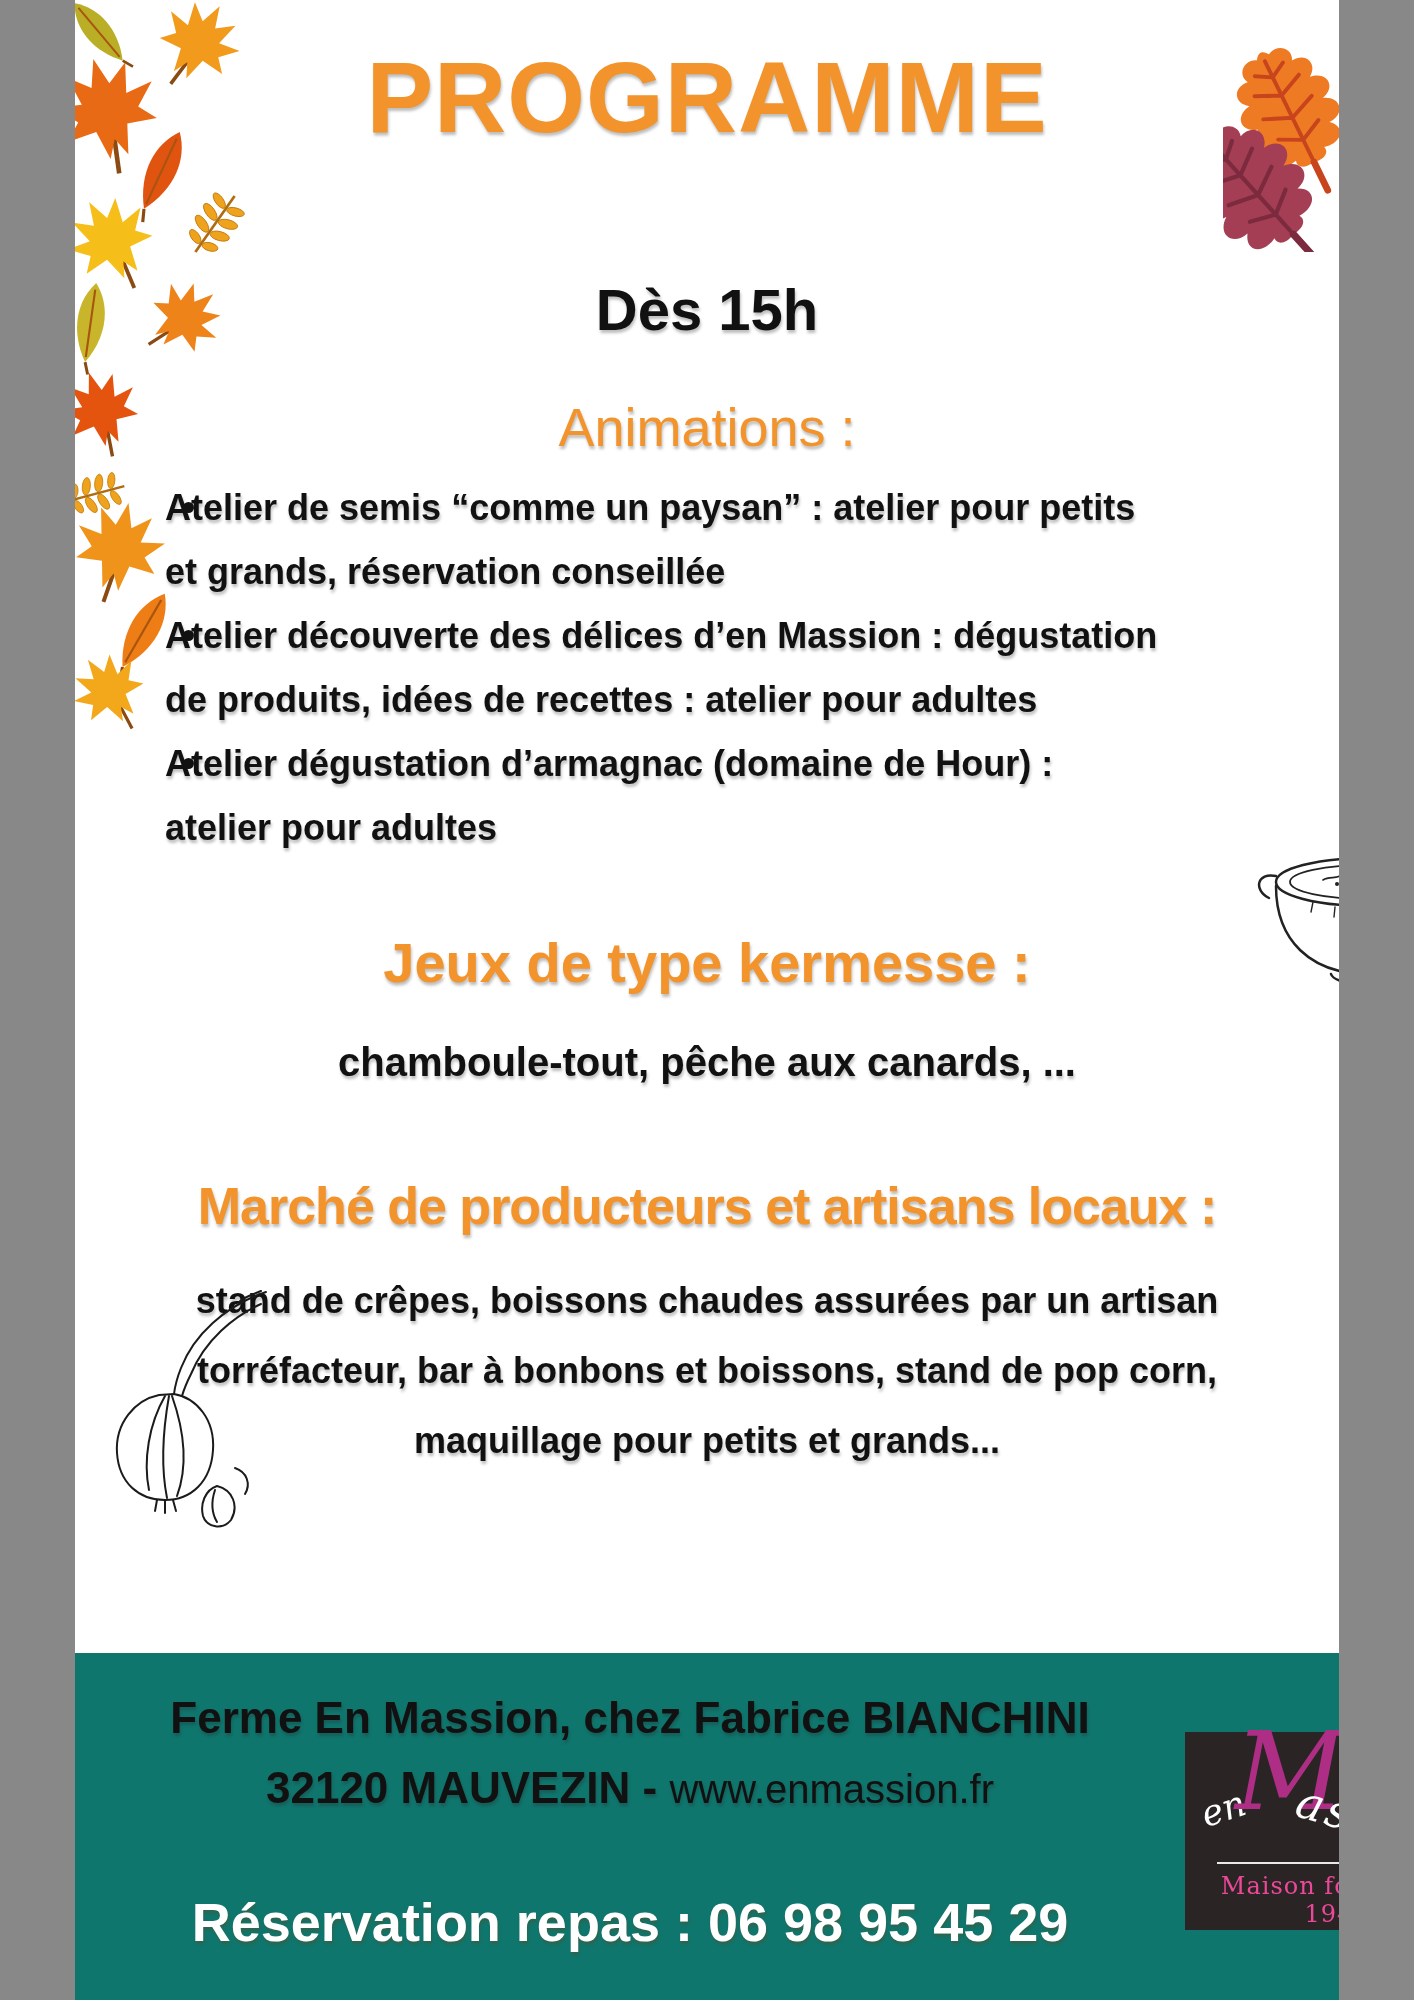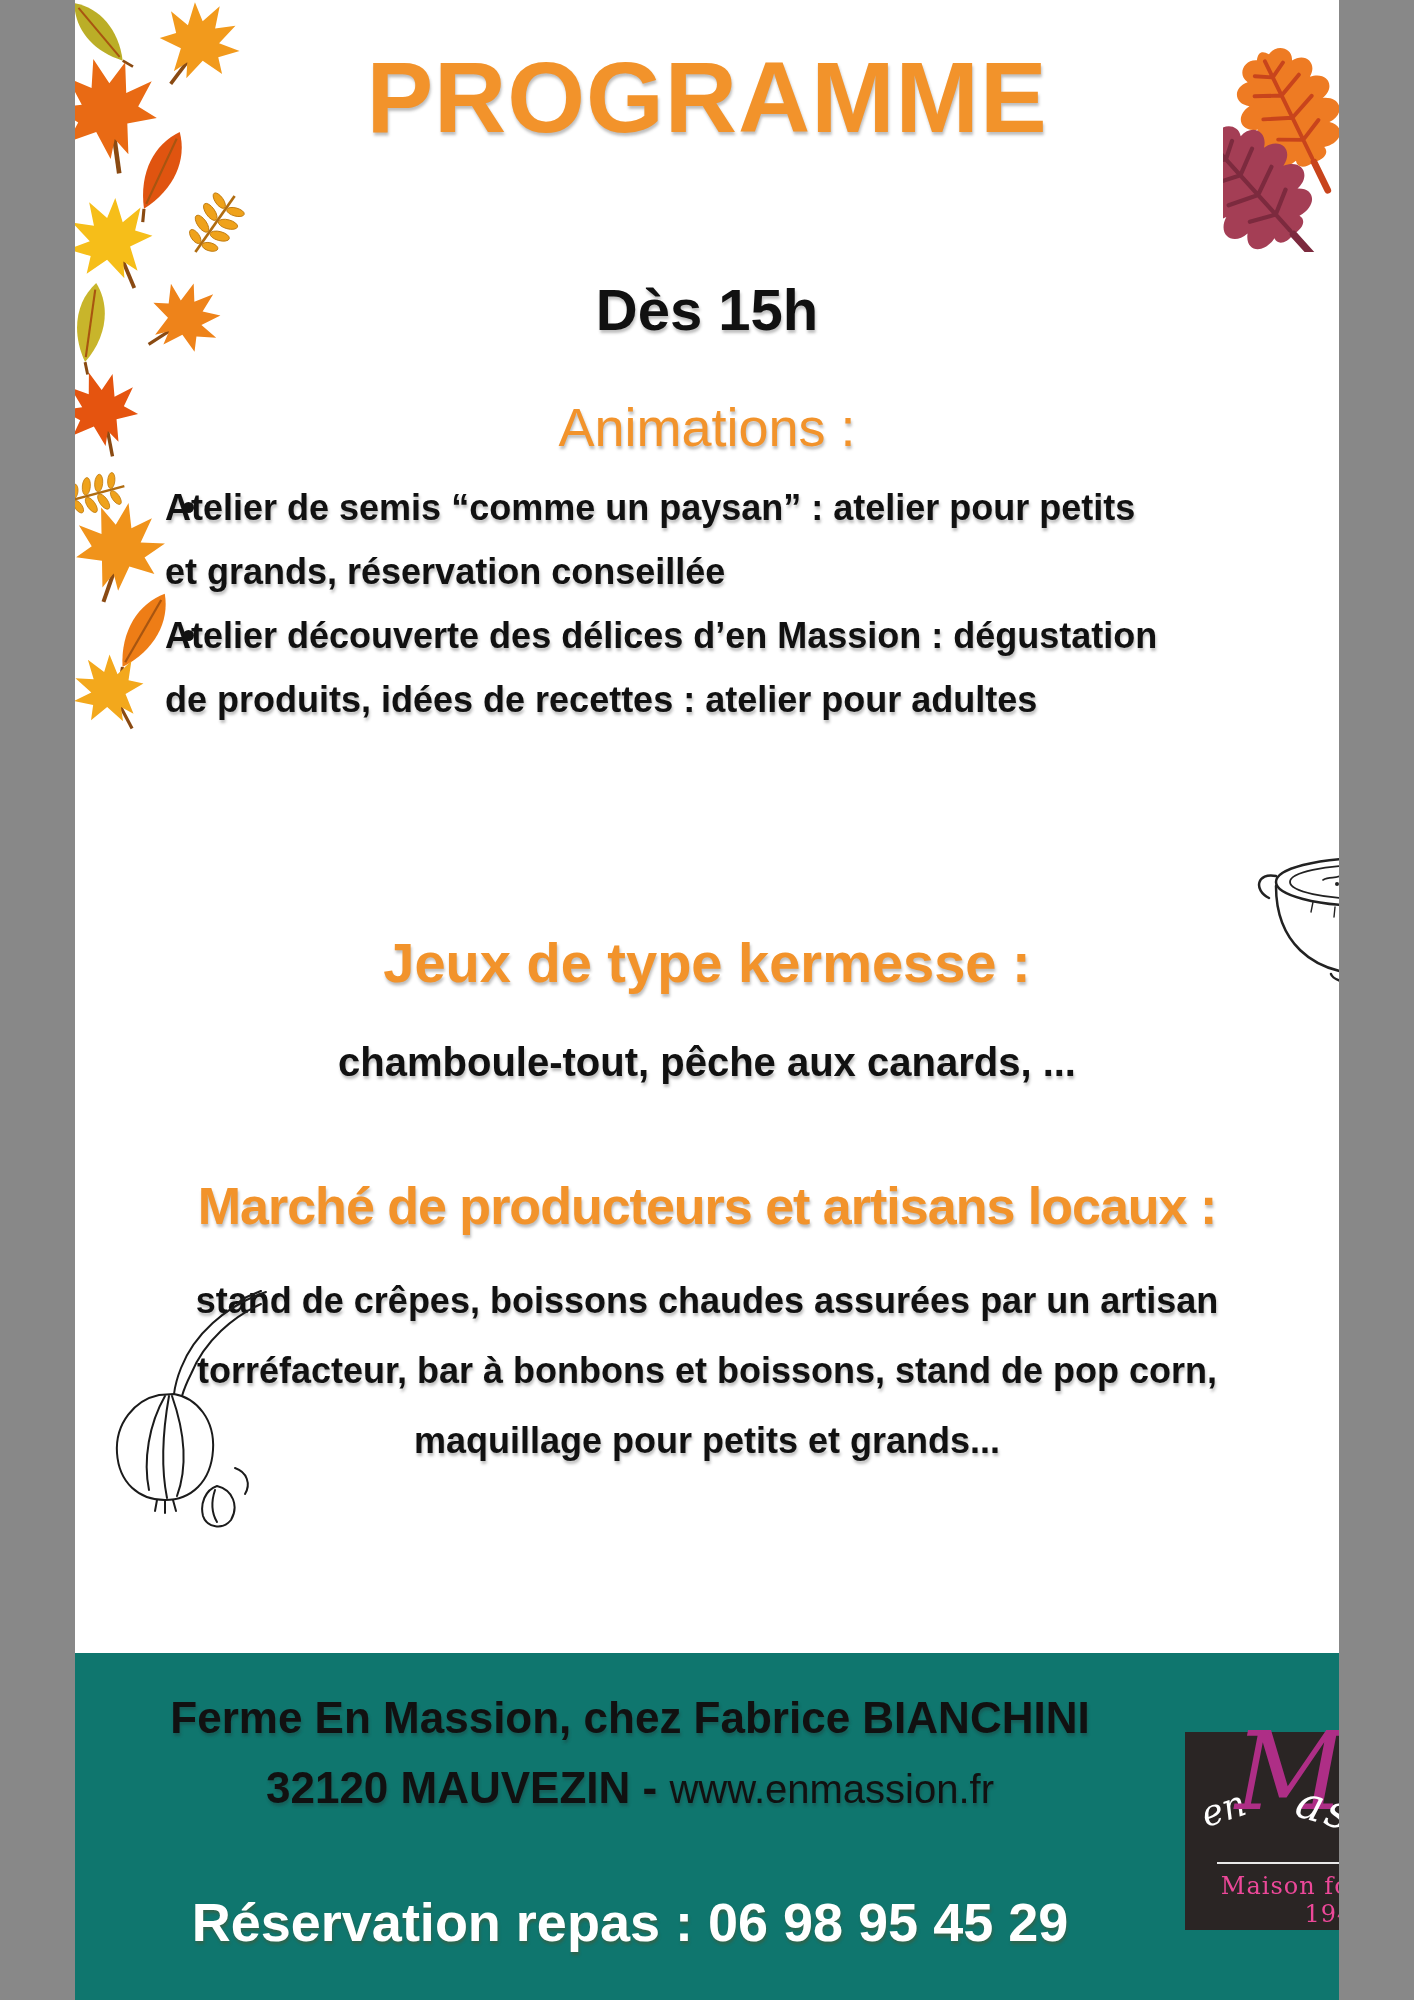--- a/index.html
+++ b/index.html
@@ -120,20 +120,25 @@
   <ul class="abs bullet-list shadow">
     <li>
       <span class="bullet-dot"></span>
       <span class="line">Atelier de semis “comme un paysan” : atelier pour petits</span>
       <span class="line">et grands, réservation conseillée</span>
     </li>
     <li>
       <span class="bullet-dot"></span>
       <span class="line">Atelier découverte des délices d’en Massion : dégustation</span>
       <span class="line">de produits, idées de recettes : atelier pour adultes</span>
+    </li>
+    <li>
+      <span class="bullet-dot"></span>
+      <span class="line">Atelier dégustation d’armagnac (domaine de Hour) :</span>
+      <span class="line">atelier pour adultes</span>
     </li>
   </ul>
 
   <div class="abs centered h-kermesse accent shadow">Jeux de type kermesse :</div>
 
   <div class="abs centered kermesse-text shadow">chamboule-tout, pêche aux canards, ...</div>
 
   <svg class="deco pot" width="230" height="190" viewBox="0 0 230 190" fill="none" stroke="#222" stroke-width="2.5" stroke-linecap="round">
     <ellipse cx="115" cy="60" rx="92" ry="24"></ellipse>
     <ellipse cx="115" cy="60" rx="78" ry="17" stroke-width="1.8"></ellipse>

